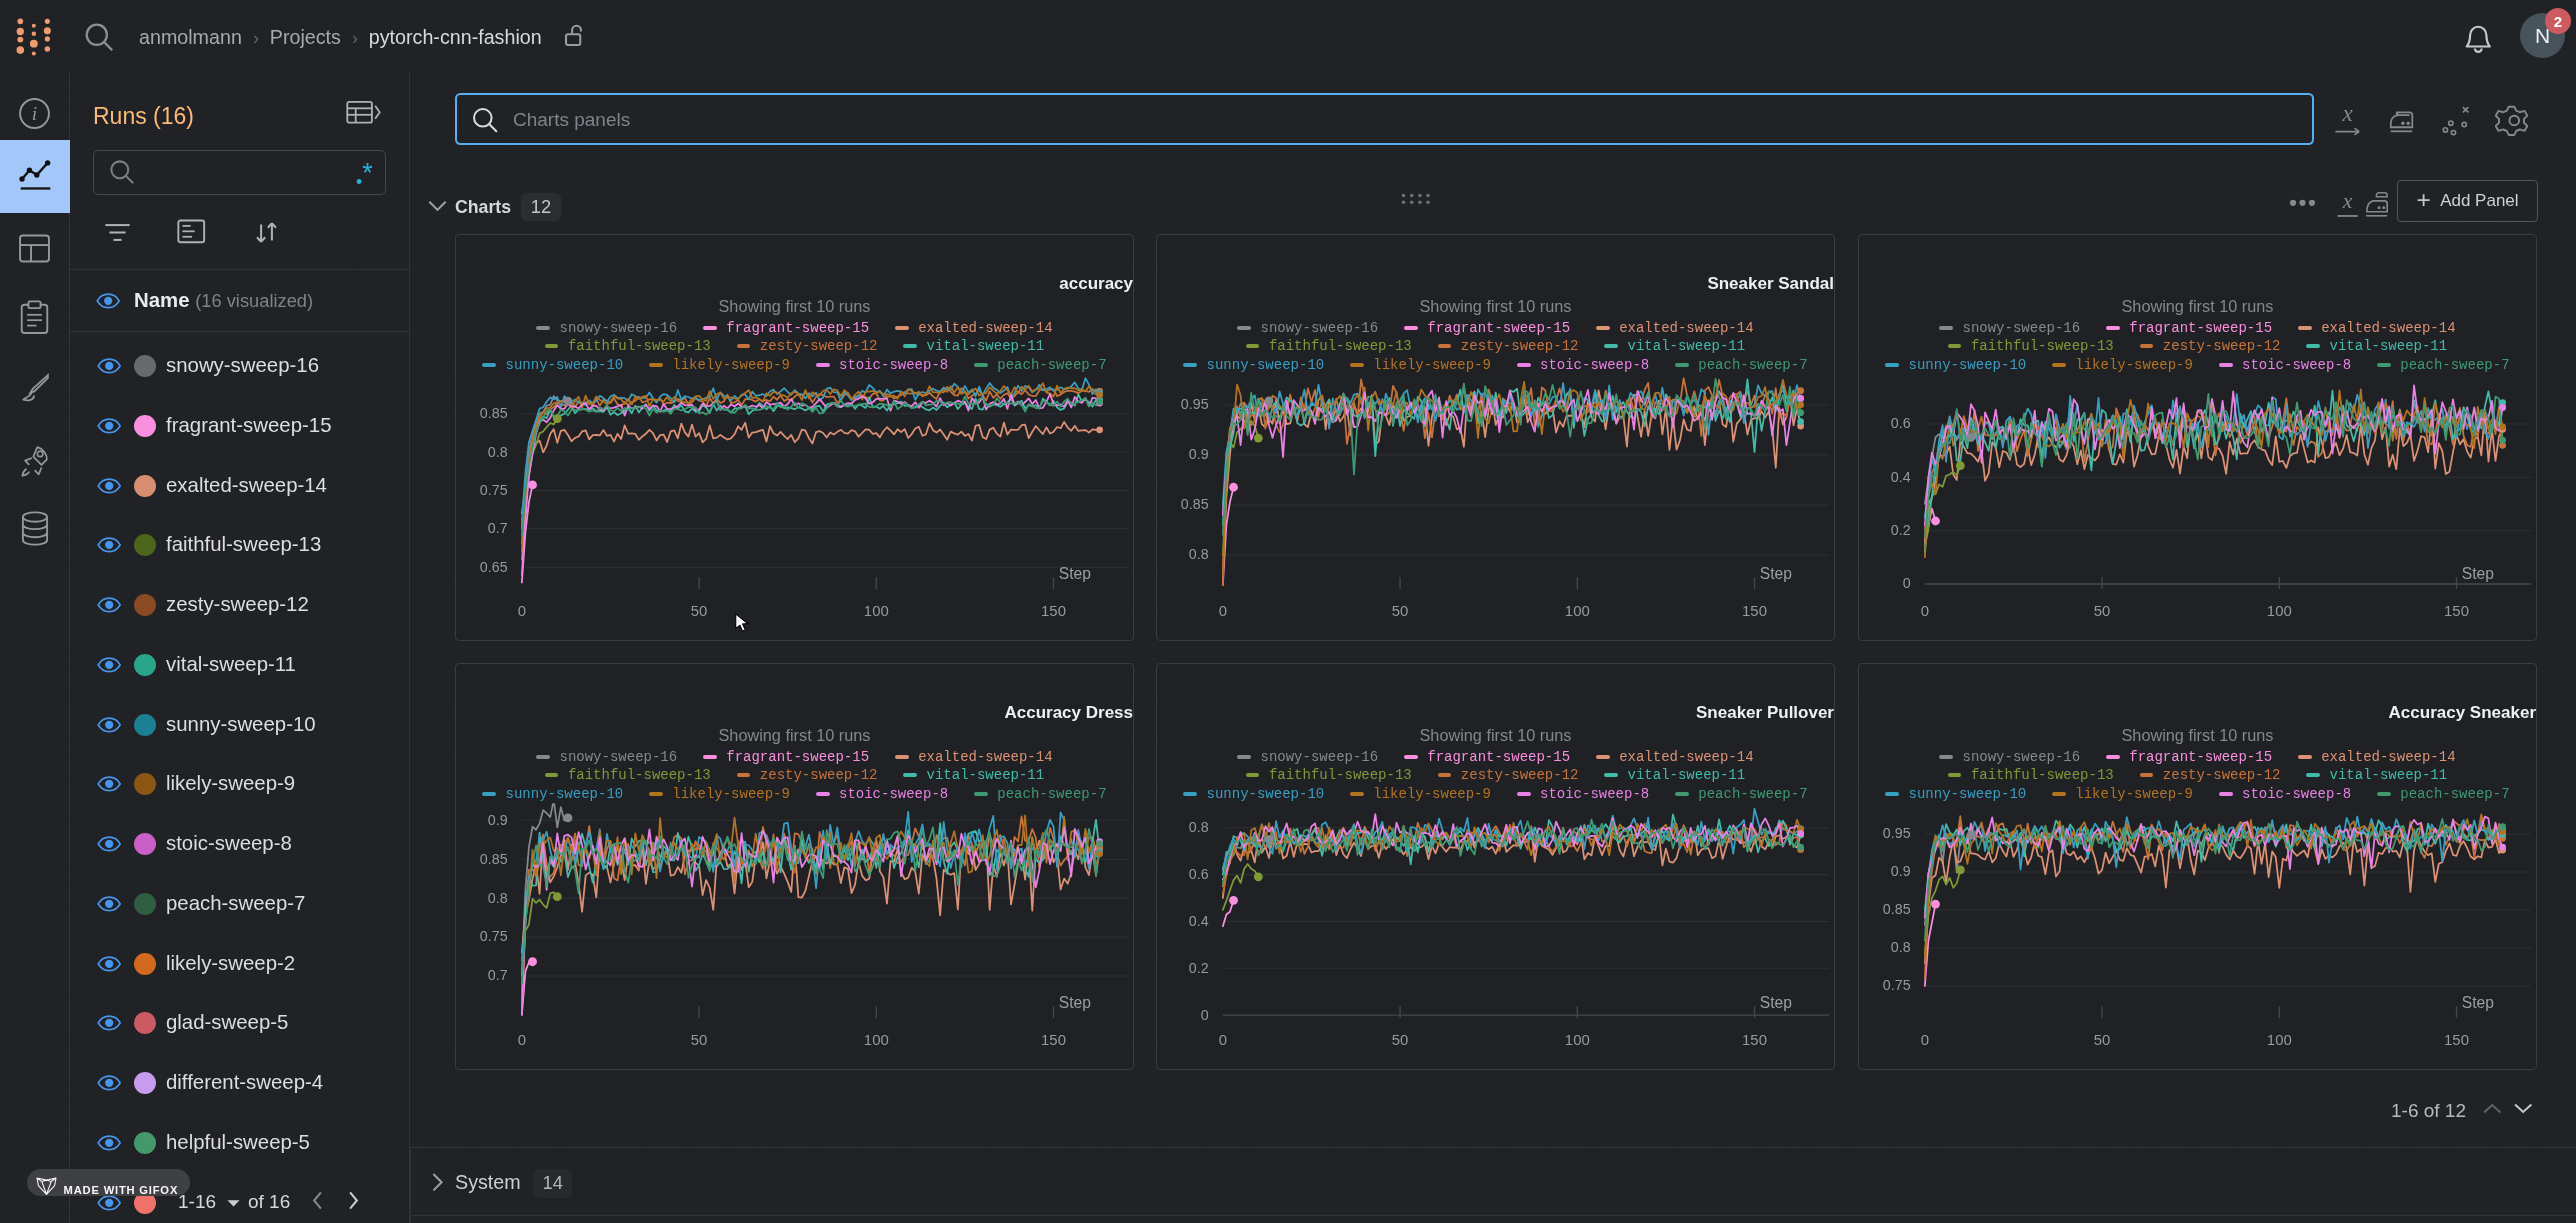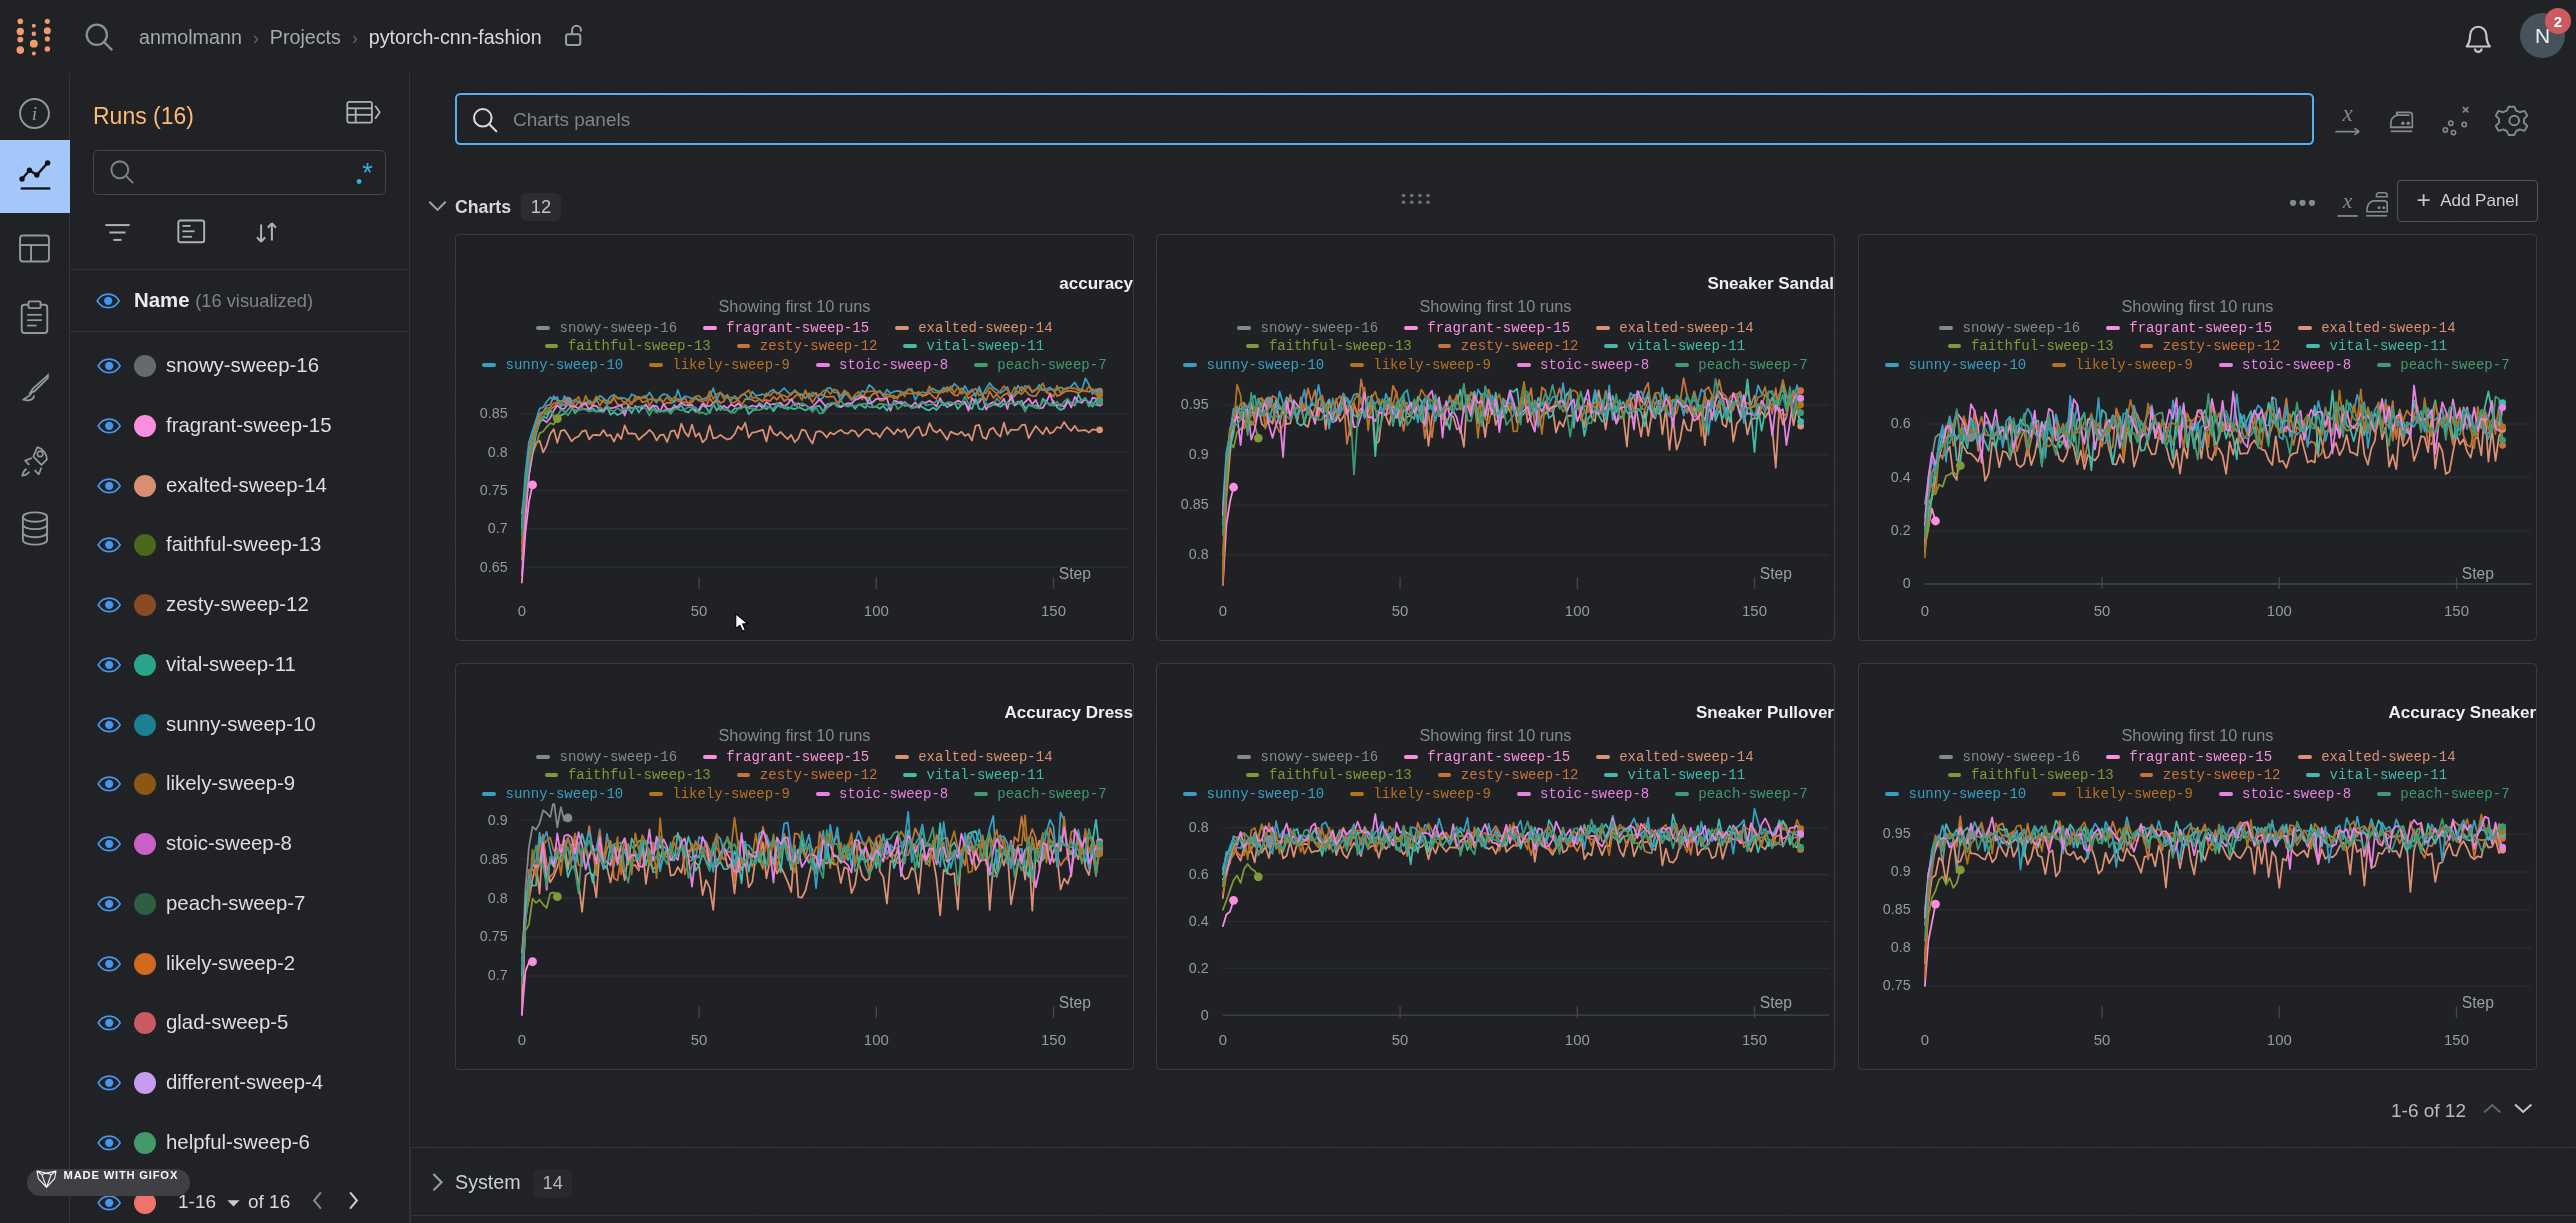--- a/index.html
+++ b/index.html
@@ -34,21 +34,21 @@
 .ptitle{position:absolute;top:39px;width:100%;text-align:right;font-size:17px;font-weight:700;color:#eef0f2}
 .psub{position:absolute;top:62px;width:100%;text-align:center;font-size:16.3px;color:#85888d}
 .plegend{position:absolute;top:84px;width:100%;height:54px;overflow:hidden}
 .lrow{display:flex;justify-content:center;margin-bottom:0;height:18.3px;overflow:hidden}
 .li{display:flex;align-items:center;margin:0 13px;white-space:nowrap}
 .ld{width:13.6px;height:4.1px;border-radius:2px;margin-right:9.5px;flex:none}
 .lt{font-family:"Liberation Mono",monospace;font-size:14px}
 .pgr{position:absolute;left:2391px;top:1100px;font-size:19px;color:#b8babd}
 .sys{position:absolute;left:455px;top:1171px;font-size:19.7px;color:#cdd0d3}
 .syspill{position:absolute;left:533px;top:1169px;background:#28292d;border-radius:5.4px;padding:3.4px 9.5px;font-size:18.3px;color:#b4b6b9}
-.gifox{position:absolute;left:27px;top:1169px;height:27px;background:#404145;border-radius:13.6px;display:flex;align-items:flex-start;padding:0 11.5px 0 7.5px;opacity:0.97}
+.gifox{position:absolute;left:27px;top:1169px;height:27px;background:#404145;border-radius:13.6px;display:flex;align-items:flex-end;padding:0 11.5px 0 7.5px;opacity:0.97}
 .gifox span{color:#fff;font-size:11.2px;font-weight:700;letter-spacing:0.8px;margin-left:6.1px}
 </style></head><body>
 <div class="crumb" style="left:139px">anmolmann<span class="sep">›</span>Projects<span class="sep">›</span><b>pytorch-cnn-fashion</b></div>
 <div class="avatar">N</div>
 <div class="badge">2</div>
 <div class="rail"></div>
 <div style="position:absolute;left:409px;top:73px;width:1.4px;height:1150px;background:#303236"></div>
 <div class="runs-h">Runs (16)</div>
 <div class="searchbox"></div>
 <div class="divh" style="left:70px;top:269px;width:339px"></div>
@@ -163,21 +163,21 @@
     </svg>
     <span class="rdot" style="background:#c79bee"></span>
     <span class="rname">different-sweep-4</span>
   </div>
 <div class="rrow" style="top:1128px">
     <svg class="eye" width="24.4" height="17.7" viewBox="0 0 36 26">
       <path d="M18 3 C 9 3 3.5 10 1.8 13 C 3.5 16 9 23 18 23 C 27 23 32.5 16 34.2 13 C 32.5 10 27 3 18 3 Z" fill="none" stroke="#4796ee" stroke-width="2.6"></path>
       <circle cx="18" cy="13" r="6.1" fill="#4796ee"></circle>
     </svg>
     <span class="rdot" style="background:#44996a"></span>
-    <span class="rname">helpful-sweep-6</span>
+    <span class="rname">helpful-sweep-5</span>
   </div>
 <div class="rrow" style="top:1188px">
     <svg class="eye" width="24.4" height="17.7" viewBox="0 0 36 26">
       <path d="M18 3 C 9 3 3.5 10 1.8 13 C 3.5 16 9 23 18 23 C 27 23 32.5 16 34.2 13 C 32.5 10 27 3 18 3 Z" fill="none" stroke="#4796ee" stroke-width="2.6"></path>
       <circle cx="18" cy="13" r="6.1" fill="#4796ee"></circle>
     </svg>
     <span class="rdot" style="background:#f1726b"></span>
   </div>
 <div class="pager">
     <span style="position:absolute;left:107px;top:9.5px;font-size:19px;color:#d6d8db">1-16</span>

